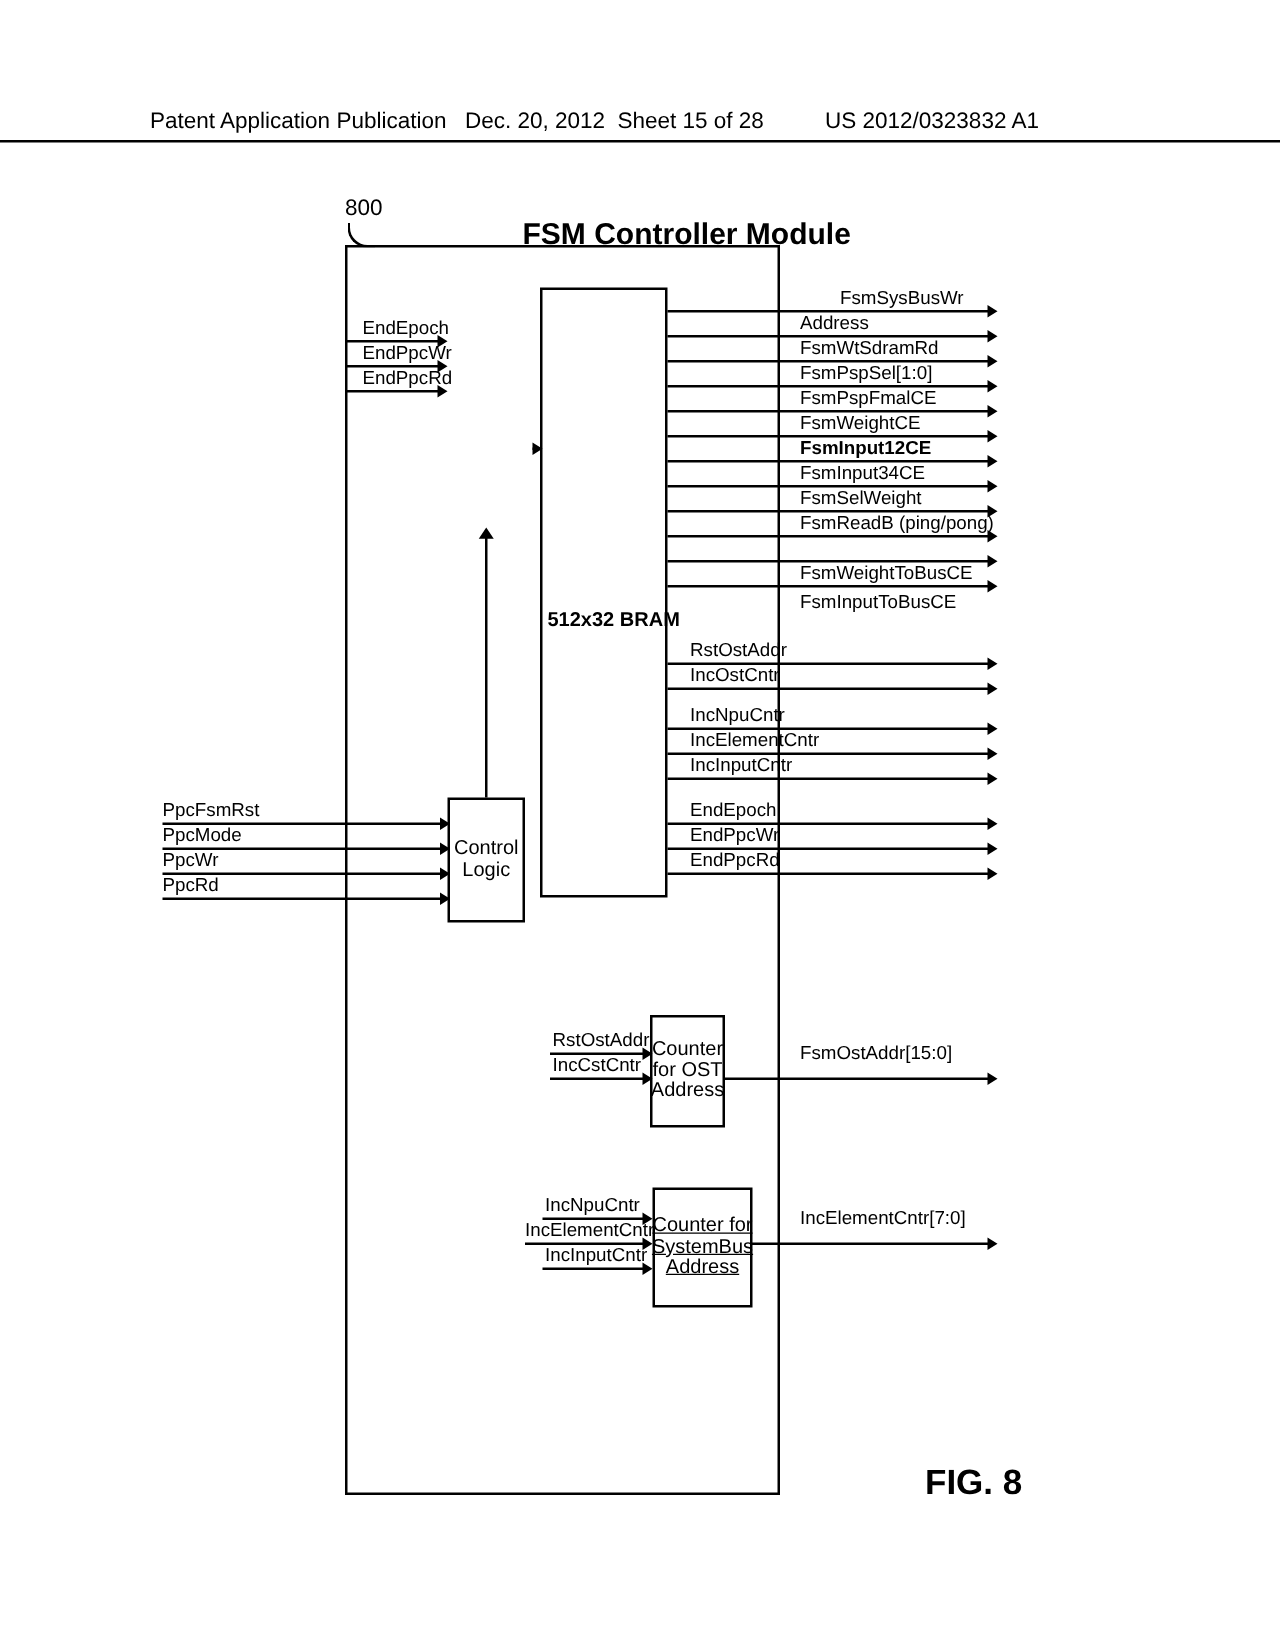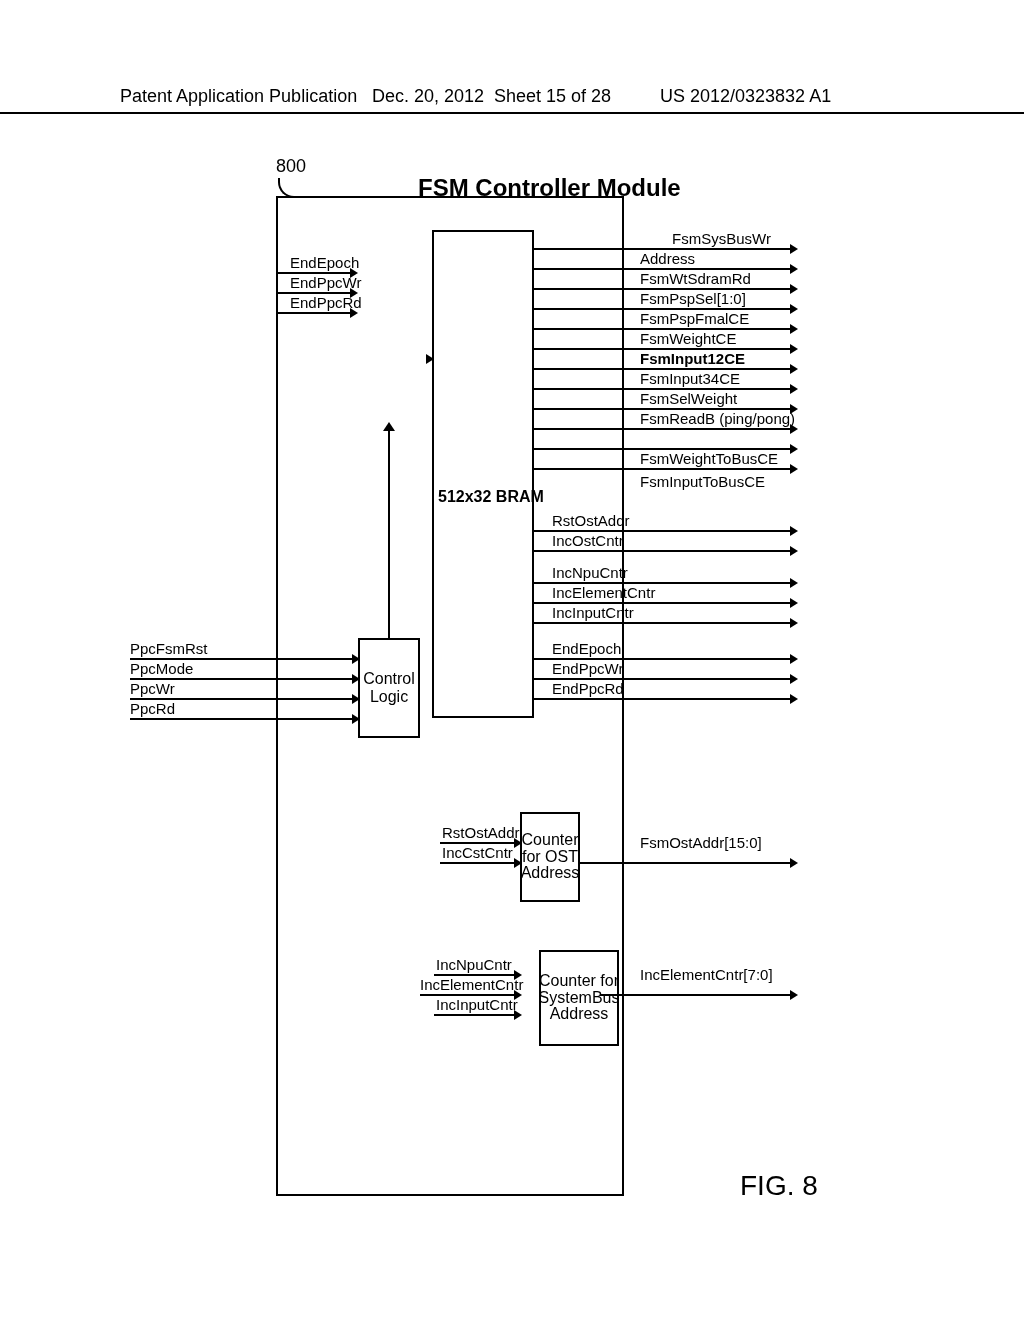--- a/index.html
+++ b/index.html
@@ -128,25 +128,26 @@
   .cnt-ost-box {
     top: 712px;
     left: 520px;
     width: 60px;
     height: 90px;
     flex-direction: column;
     line-height: 1.05;
   }
   .cnt-sys-box {
     top: 850px;
-    left: 539px;
+    left: 522px;
     width: 80px;
     height: 96px;
     flex-direction: column;
     line-height: 1.05;
+    text-decoration: underline;
   }
   .sig {
     position: absolute;
     font-size: 15px;
     white-space: nowrap;
   }
   .sig-out {
     text-align: left;
   }
   .sig-in {
@@ -169,21 +170,21 @@
   }
   .vline {
     position: absolute;
     width: 2px;
     background: #000;
   }
   .fig-label {
     position: absolute;
     top: 1070px;
     left: 740px;
-    font-weight: normal;
+    font-weight: bold;
     font-size: 28px;
   }
 </style>
 </head>
 <body>
 
 <div class="header">
   <span class="header-left">Patent Application Publication</span>
   <span class="header-date">Dec. 20, 2012</span>
   <span class="header-sheet">Sheet 15 of 28</span>

